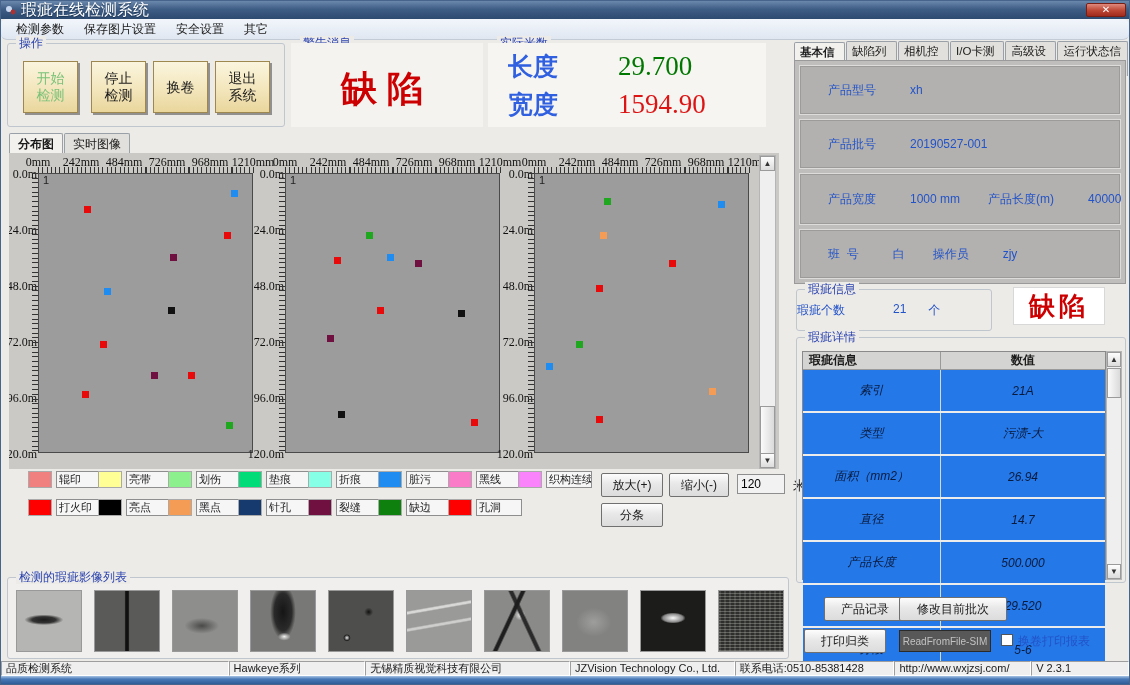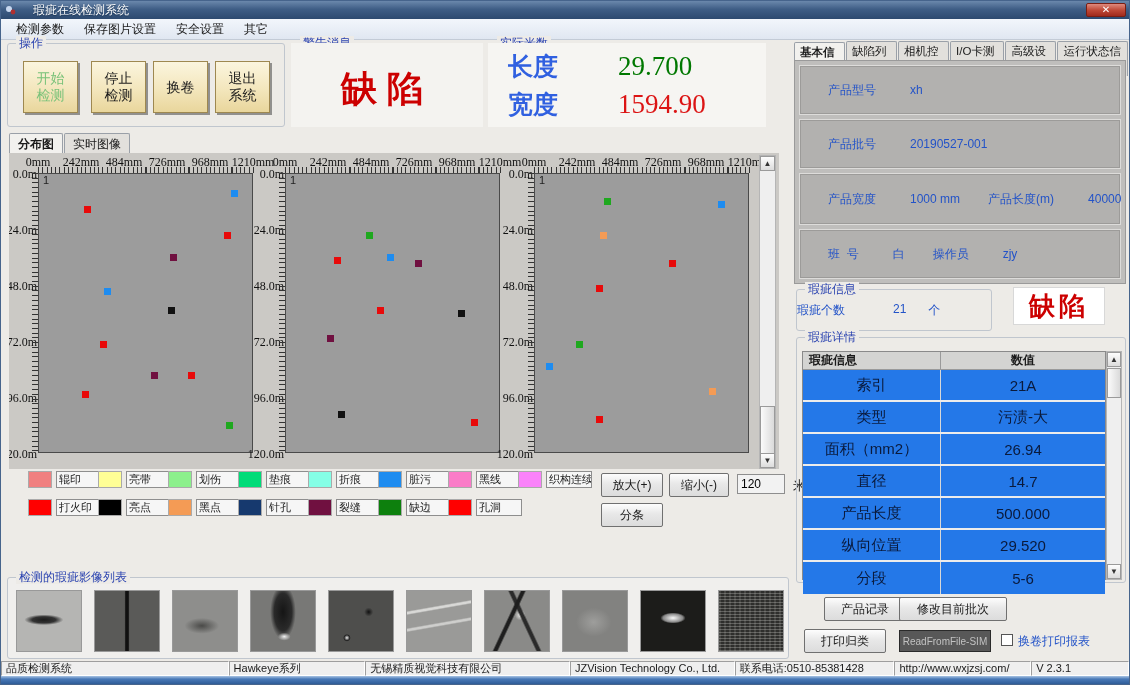--- a/index.html
+++ b/index.html
@@ -4,28 +4,28 @@
 <style>
   html,body{margin:0;padding:0;background:#555;}
   *{box-sizing:border-box;}
   #win{position:relative;width:1130px;height:685px;background:#EDEBE7;
        font-family:"Liberation Sans","DejaVu Sans",sans-serif;font-size:12px;color:#1A1A1A;
        border:1px solid #46648C;overflow:hidden;}
   
   #titlebar{position:absolute;left:0;top:0;width:100%;height:18px;
     background:linear-gradient(180deg,#6B88AC 0%,#3F5E86 45%,#2D4A70 100%);
     display:flex;align-items:center;padding-left:4px;}
-  #titlebar .title{color:#FFF;font-size:12px;margin-left:16px;text-shadow:0 1px 1px #16304E;}
+  #titlebar .title{color:#FFF;font-size:16px;margin-left:4px;text-shadow:0 1px 1px #16304E;}
   #close-btn{position:absolute;right:3px;top:2px;width:40px;height:14px;border:1px solid #7A1F14;border-radius:2px;
     background:linear-gradient(180deg,#DF8A7E 0%,#C04A38 50%,#A02A1C 100%);
     color:#FFF;font-size:10px;line-height:12px;text-align:center;cursor:pointer;}
   
   #menubar{position:absolute;left:0;top:18px;width:100%;height:21px;
     background:linear-gradient(180deg,#F2F6FB,#E0E7F1);border-bottom:1px solid #C3CBD6;
-    display:flex;align-items:center;padding-left:6px;gap:2px;}
+    display:flex;align-items:center;padding-left:6px;gap:2px;border-radius:6px;}
   .menu-item{padding:2px 9px;cursor:default;}
   
   .group{position:absolute;border:1px solid #C0C6CE;border-radius:3px;}
   .group>.glabel{position:absolute;top:-8px;left:8px;background:#EDEBE7;color:#2B43B0;
     padding:0 3px;font-size:12px;line-height:14px;}
   
   .op-btn{position:absolute;width:55px;height:52px;border:1px solid #9E8850;
     background:linear-gradient(180deg,#FBF5DE 0%,#F3E6BC 55%,#E9D69C 100%);
     box-shadow:2px 2px 0 rgba(70,70,70,.55);
     display:flex;align-items:center;justify-content:center;cursor:pointer;}
@@ -86,21 +86,21 @@
   #defect-count-group{left:795px;top:288px;width:196px;height:42px;}
   #defect-count-group .row{position:absolute;left:0;top:12px;width:100%;display:flex;color:#2353C8;}
   #alert-box{position:absolute;left:1012px;top:286px;width:92px;height:38px;background:#FFF;
     border:1px solid #D8D8D8;display:flex;align-items:center;justify-content:center;
     color:#CC0000;font-size:26px;font-weight:bold;letter-spacing:4px;}
   #detail-group{left:795px;top:336px;width:330px;height:246px;}
   #detail-table{position:absolute;left:5px;top:13px;width:304px;height:229px;border:1px solid #8A8A8A;background:#FFF;}
   .dt-header{display:flex;height:18px;background:#D4D4D2;border-bottom:1px solid #9A9A9A;font-weight:bold;}
   .dt-header .c1{width:138px;border-right:1px solid #9A9A9A;padding-left:6px;line-height:17px;}
   .dt-header .c2{flex:1;text-align:center;line-height:17px;}
-  .dt-row{display:flex;height:32px;background:#2478E8;border-bottom:2px solid #ECECEC;color:#0A1A3C;font-size:15px;}
+  .dt-row{display:flex;height:43px;background:#2478E8;border-bottom:2px solid #ECECEC;color:#0A1A3C;font-size:12px;font-style:italic;}
   .dt-row:last-child{border-bottom:none;}
   .dt-row .c1{width:138px;border-right:1px solid #D8D8D8;display:flex;align-items:center;justify-content:center;}
   .dt-row .c2{flex:1;display:flex;align-items:center;justify-content:center;}
   
   #rf-btn{position:absolute;left:898px;top:629px;width:92px;height:22px;background:#585858;color:#C2C2C2;
     border:1px solid #2A2A2A;font-size:10px;display:flex;align-items:center;justify-content:center;}
   #chk{position:absolute;left:1000px;top:633px;width:12px;height:12px;background:#FFF;border:1px solid #555;cursor:pointer;}
   #chk-label{position:absolute;left:1017px;top:632px;color:#2353C8;font-size:12px;}
   
   #thumb-group{left:6px;top:576px;width:782px;height:82px;background:#F0EFED;}

